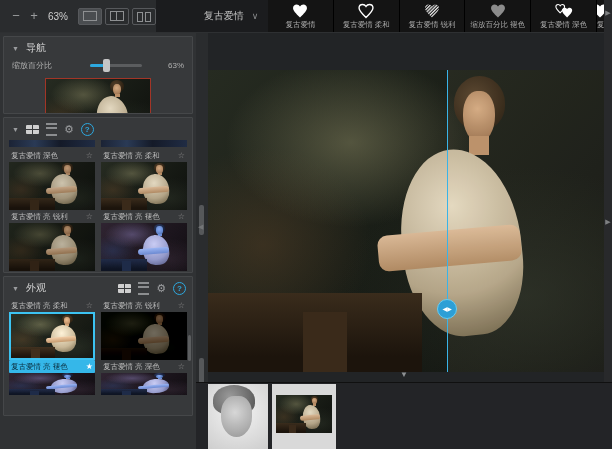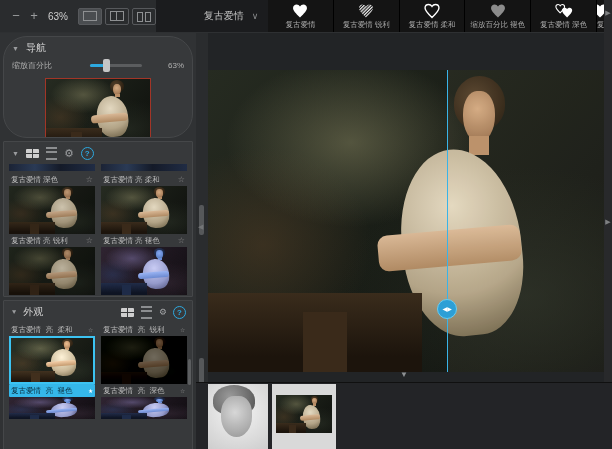--- a/index.html
+++ b/index.html
@@ -169,38 +169,38 @@
 
     <div class="catbar">
       <div class="cat-cell">
         <svg width="20" height="17" viewBox="0 0 24 22">
           <path d="M12 20C6.5 14.8 3 11.2 3 7.8 3 5 5.2 3.2 7.6 3.2c1.8 0 3.4 1 4.4 2.6 1-1.6 2.6-2.6 4.4-2.6 2.4 0 4.6 1.8 4.6 4.6 0 3.4-3.5 7-9 12.2z" fill="#ffffff"></path>
         </svg>
         <div class="cat-label">复古爱情</div>
       </div>
       <div class="cat-cell">
         <svg width="20" height="17" viewBox="0 0 24 22">
+          <path d="M12 20C6.5 14.8 3 11.2 3 7.8 3 5 5.2 3.2 7.6 3.2c1.8 0 3.4 1 4.4 2.6 1-1.6 2.6-2.6 4.4-2.6 2.4 0 4.6 1.8 4.6 4.6 0 3.4-3.5 7-9 12.2z" fill="none" stroke="#ffffff" stroke-width="1.8"></path>
+        </svg>
+        <div class="cat-label">复古爱情 柔和</div>
+      </div>
+      <div class="cat-cell">
+        <svg width="20" height="17" viewBox="0 0 24 22">
           <defs>
               <pattern id="rays" width="3" height="3" patternUnits="userSpaceOnUse" patternTransform="rotate(45)">
             <rect width="3" height="3" fill="#1a1a1a"></rect>
                 <rect width="1.6" height="3" fill="#e8e8e8"></rect>
           </pattern>
             </defs>
           <path d="M12 20C6.5 14.8 3 11.2 3 7.8 3 5 5.2 3.2 7.6 3.2c1.8 0 3.4 1 4.4 2.6 1-1.6 2.6-2.6 4.4-2.6 2.4 0 4.6 1.8 4.6 4.6 0 3.4-3.5 7-9 12.2z" fill="url(#rays)"></path>
         </svg>
         <div class="cat-label">复古爱情 锐利</div>
       </div>
       <div class="cat-cell">
         <svg width="20" height="17" viewBox="0 0 24 22">
-          <path d="M12 20C6.5 14.8 3 11.2 3 7.8 3 5 5.2 3.2 7.6 3.2c1.8 0 3.4 1 4.4 2.6 1-1.6 2.6-2.6 4.4-2.6 2.4 0 4.6 1.8 4.6 4.6 0 3.4-3.5 7-9 12.2z" fill="none" stroke="#ffffff" stroke-width="1.8"></path>
-        </svg>
-        <div class="cat-label">复古爱情 柔和</div>
-      </div>
-      <div class="cat-cell">
-        <svg width="20" height="17" viewBox="0 0 24 22">
           <path d="M12 20C6.5 14.8 3 11.2 3 7.8 3 5 5.2 3.2 7.6 3.2c1.8 0 3.4 1 4.4 2.6 1-1.6 2.6-2.6 4.4-2.6 2.4 0 4.6 1.8 4.6 4.6 0 3.4-3.5 7-9 12.2z" fill="#8c8c8c"></path>
         </svg>
         <div class="cat-label">缩放百分比 褪色</div>
       </div>
       <div class="cat-cell">
         <svg width="22" height="17" viewBox="0 0 28 22">
           <path d="M9 14C5.5 10.7 3.5 8.4 3.5 6.2 3.5 4.4 4.9 3.2 6.4 3.2c1.1 0 2.1.6 2.7 1.6.6-1 1.6-1.6 2.7-1.6 1.5 0 2.9 1.2 2.9 2.9 0 2.2-2.2 4.5-5.7 7.9z" fill="none" stroke="#ffffff" stroke-width="1.4"></path>
           <path d="M18 20c-4.2-3.9-6.6-6.6-6.6-9.2 0-2.1 1.7-3.5 3.5-3.5 1.3 0 2.5.7 3.1 1.9.7-1.2 1.9-1.9 3.2-1.9 1.8 0 3.4 1.4 3.4 3.5 0 2.6-2.5 5.3-6.6 9.2z" fill="#ffffff"></path>
         </svg>
         <div class="cat-label">复古爱情 深色</div>
@@ -214,21 +214,21 @@
     </div>
   </div>
 
   <div class="right-bar">
     <div class="edge-arrow" style="top:9px;">▶</div>
     <div class="edge-arrow" style="top:218px;">▶</div>
   </div>
 
   <div class="left-panel">
 
-    <div class="section" style="height:102px;border-radius:24px;">
+    <div class="section" style="height:78px;">
       <div class="sec-header">
         <span class="sec-tri">▼</span>
         <span class="sec-title">导航</span>
       </div>
       <div class="nav-sliderrow">
         <span class="nav-label">缩放百分比</span>
         <div class="slider">
           <div class="fill" style="width:27%;"></div>
           <div class="thumb" style="left:25%;"></div>
         </div>
@@ -328,21 +328,21 @@
                 <i class="sc-dress"></i>
                 <i class="sc-arms"></i>
                 <i class="sc-ledge"></i>
                 <i class="sc-post"></i>
               </div>
           </div>
         </div>
       </div>
     </div>
 
-    <div class="section" style="height:167px;position:relative;font-family:Liberation Mono, monospace;">
+    <div class="section" style="height:140px;position:relative;">
       <div class="sec-header">
         <span class="sec-tri">▼</span>
         <span class="sec-title">外观</span>
         <span class="hdr-icons">
           <span class="ic-grid"></span>
           <span class="ic-list"></span>
           <span class="ic-gear">⚙</span>
           <span class="ic-help">?</span>
         </span>
       </div>

